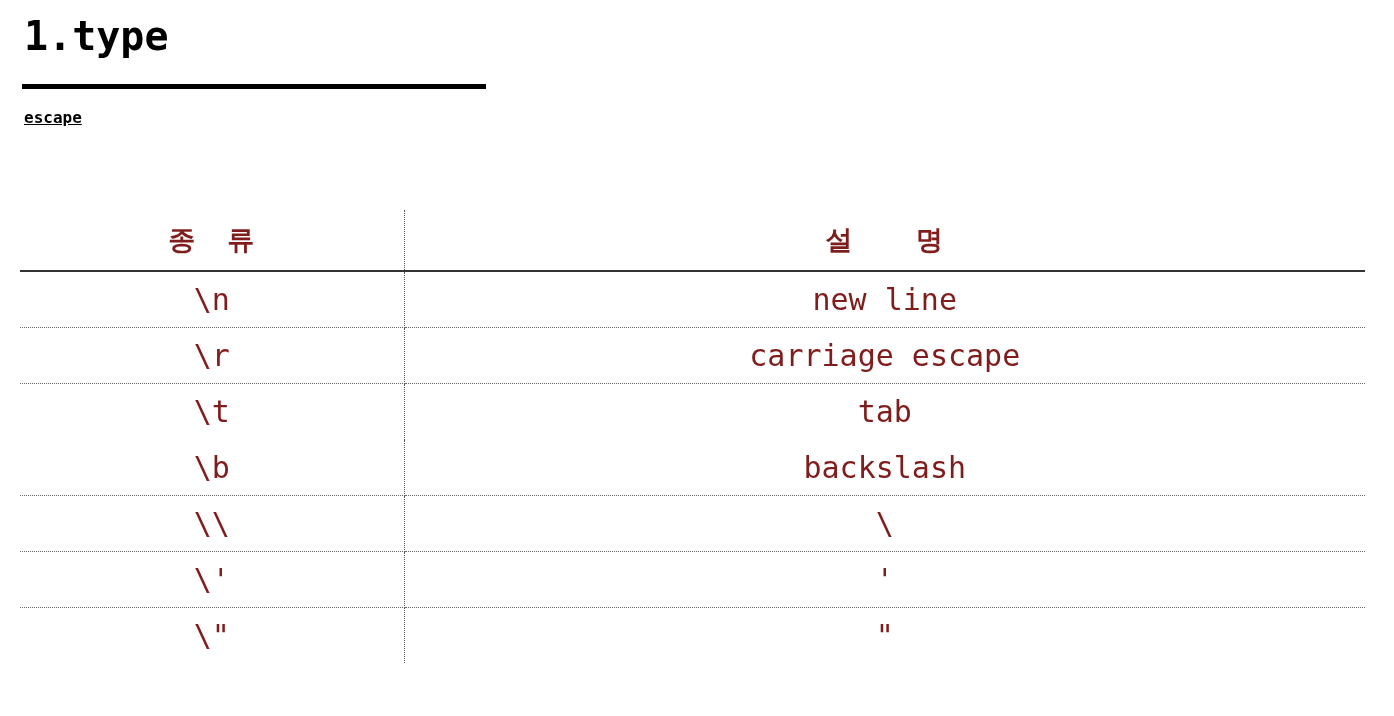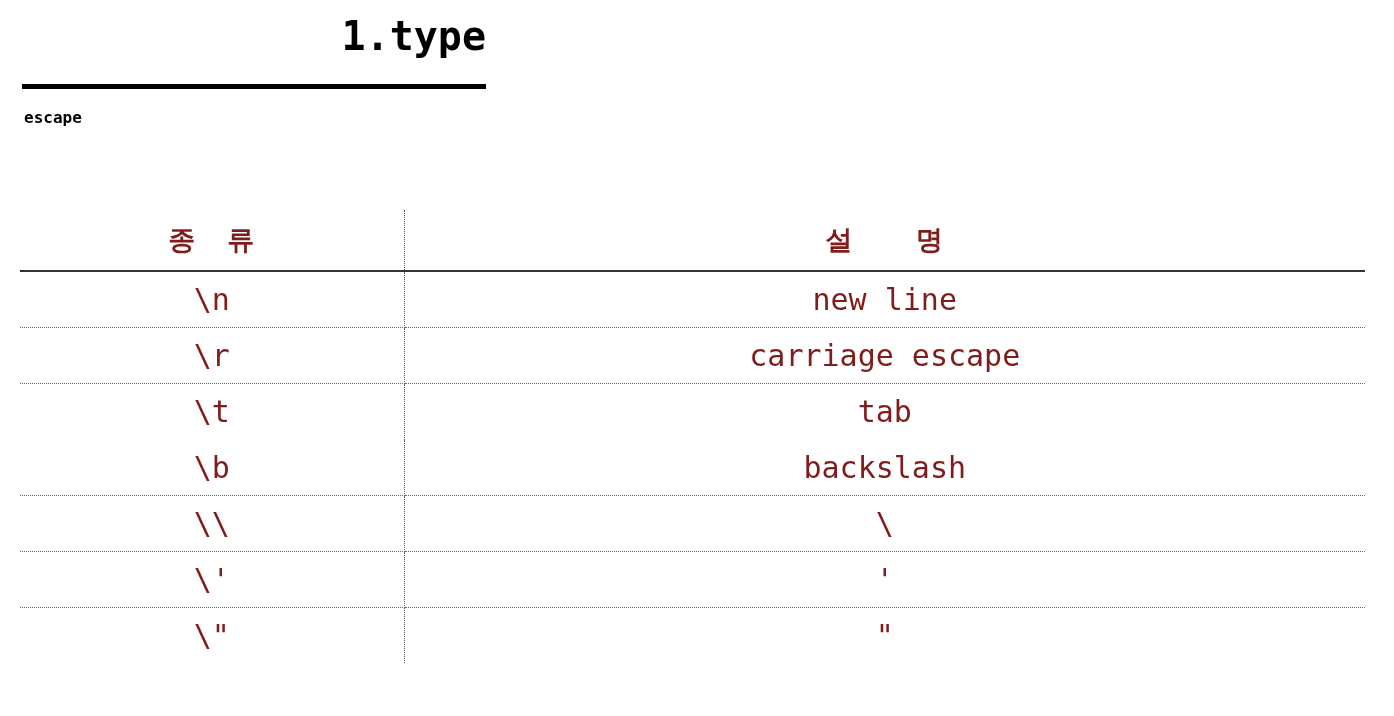--- a/index.html
+++ b/index.html
@@ -21,21 +21,20 @@
     width: 1394px;
     height: 716px;
   }
 
   
   .title-block {
     position: absolute;
     left: 22px;
     top: 10px;
     width: 464px;
-    text-align: right;
   }
   .doc-title {
     font-family: "DejaVu Sans Mono", "Liberation Mono", monospace;
     font-size: 40px;
     font-weight: bold;
     line-height: 52px;
     letter-spacing: 0px;
     color: #000000;
     margin: 0;
     padding: 0 0 0 2px;
@@ -51,20 +50,21 @@
   .subtitle {
     position: absolute;
     left: 24px;
     top: 108px;
     font-family: "DejaVu Sans Mono", "Liberation Mono", monospace;
     font-size: 16px;
     font-weight: bold;
     line-height: 20px;
     color: #000000;
     white-space: pre;
+    text-decoration: underline;
   }
 
   
   .esc-table {
     position: absolute;
     left: 20px;
     top: 210px;
     width: 1345px;
     border-collapse: collapse;
     table-layout: fixed;

